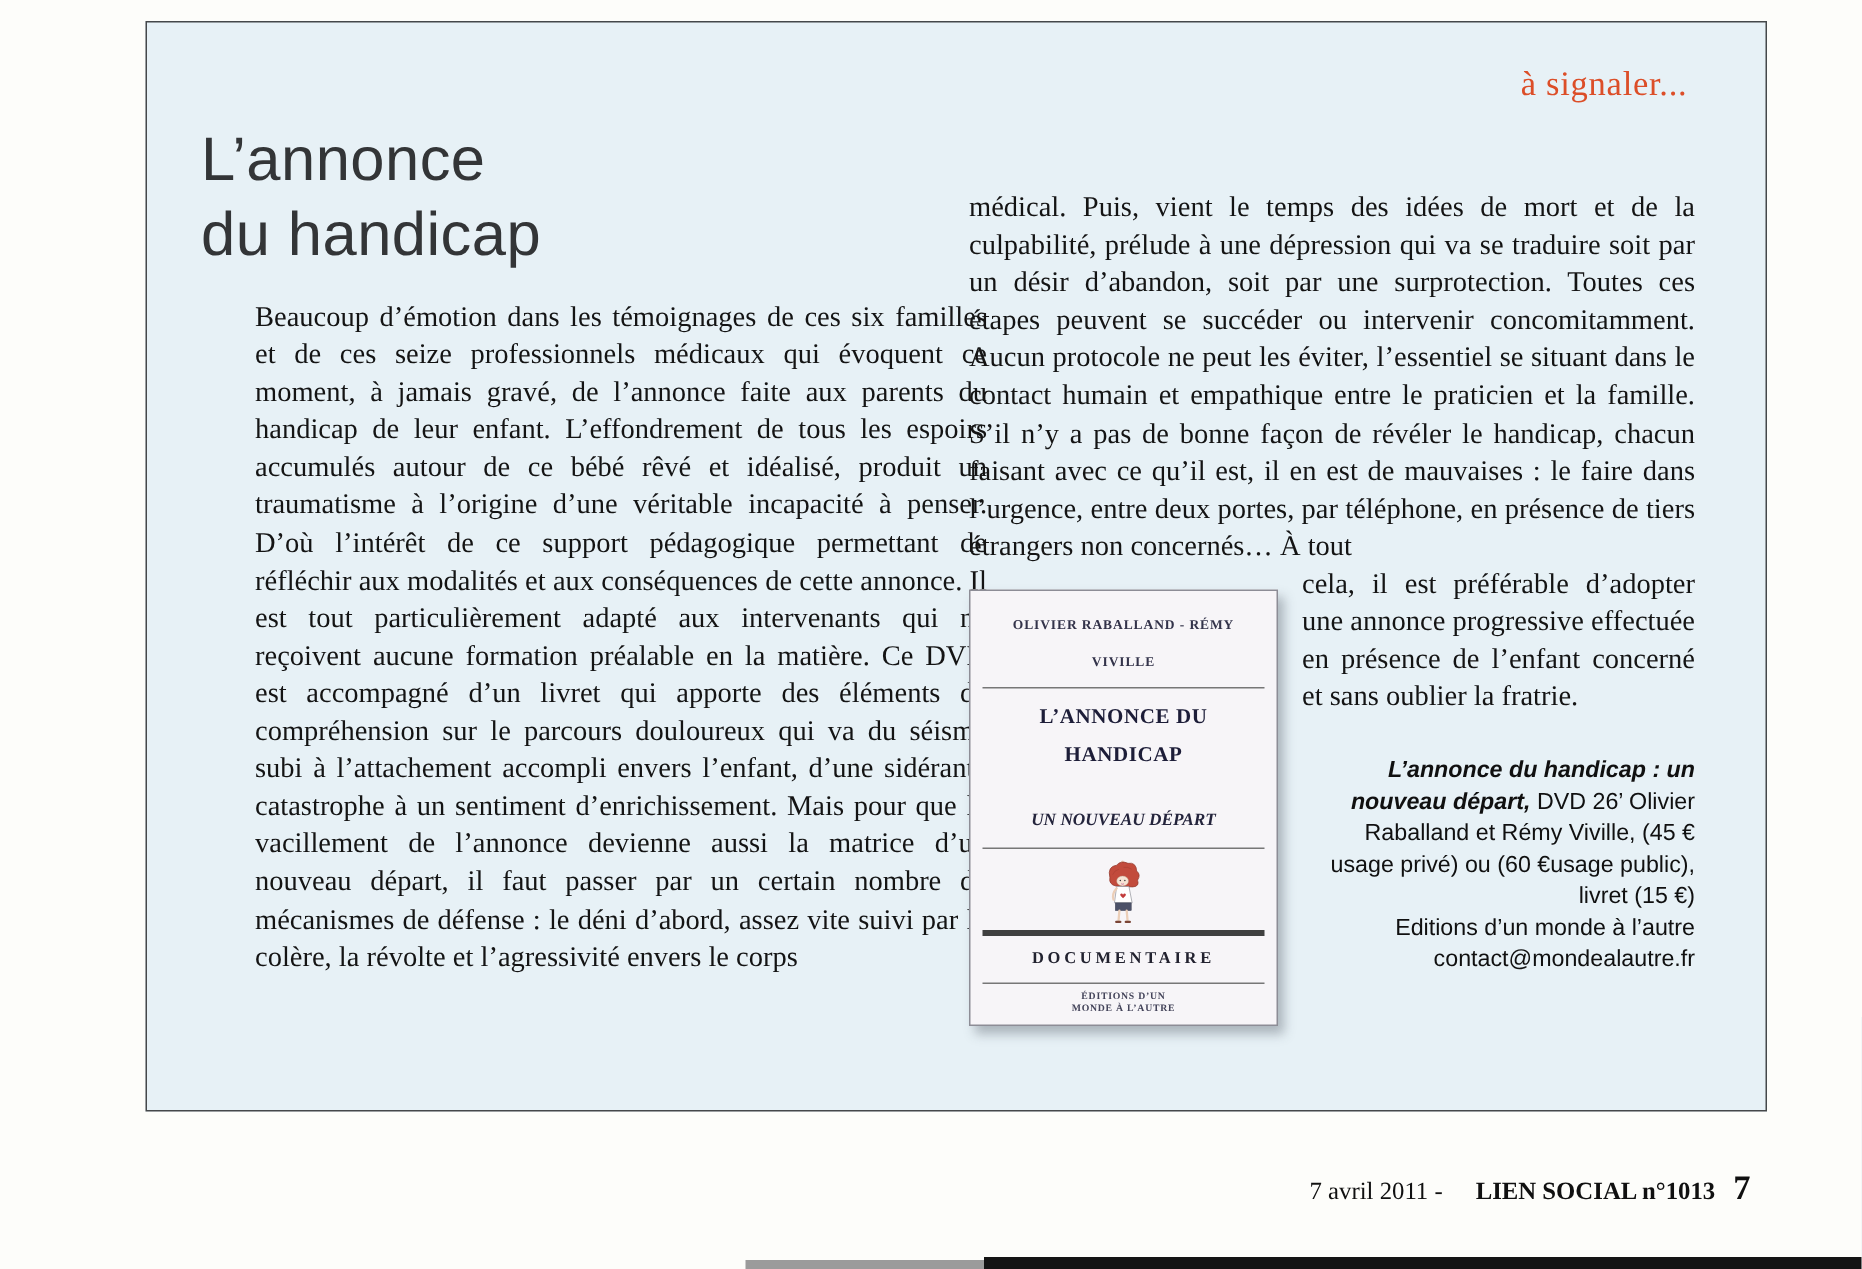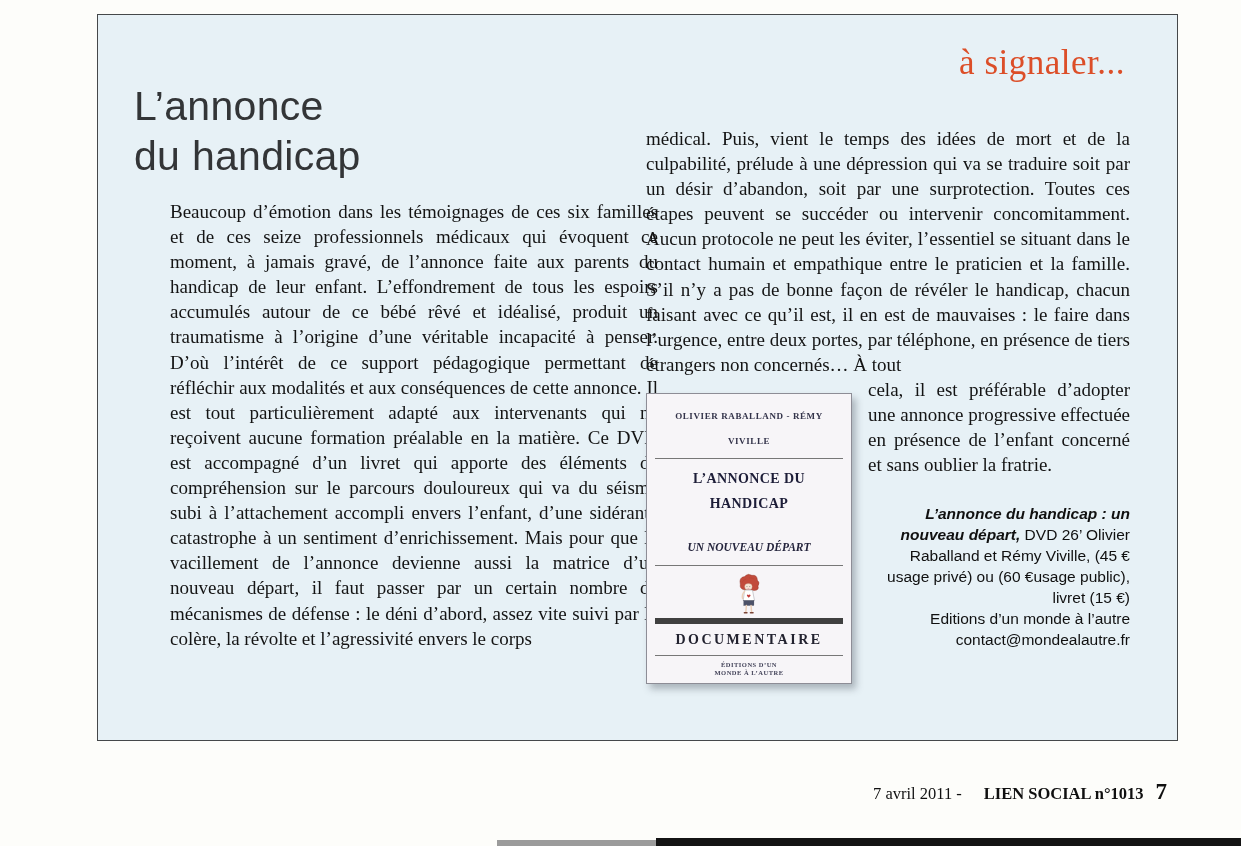--- a/index.html
+++ b/index.html
@@ -22,21 +22,21 @@
     height: 727px;
     background: #e7f1f6;
     border: 1px solid #45484a;
     box-sizing: border-box;
   }
   .signaler {
     position: absolute;
     top: 28px;
     right: 52px;
     font-family: "Liberation Serif", serif;
-    font-size: 35px;
+    font-size: 23px;
     color: #dc4e28;
     letter-spacing: 0.5px;
   }
   .article-title {
     position: absolute;
     left: 36px;
     top: 66px;
     font-family: "Liberation Sans", sans-serif;
     font-weight: 400;
     font-size: 41px;
@@ -106,25 +106,25 @@
     padding-bottom: 5px;
     border-bottom: 1px solid #777;
     width: 100%;
   }
   .dvd-art {
     width: 128px;
     height: 148px;
     margin: 5px auto 3px auto;
   }
   .dvd-genre {
-    font-size: 14px;
+    font-size: 11px;
     font-weight: bold;
     letter-spacing: 2.5px;
     color: #22222f;
-    border-top: 6px solid #404040;
+    border-top: 4px solid #404040;
     border-bottom: 1px solid #777;
     width: 100%;
     padding: 3px 0;
   }
   .dvd-publisher {
     font-size: 6.5px;
     font-weight: bold;
     letter-spacing: 0.5px;
     color: #44445a;
     width: 70px;

